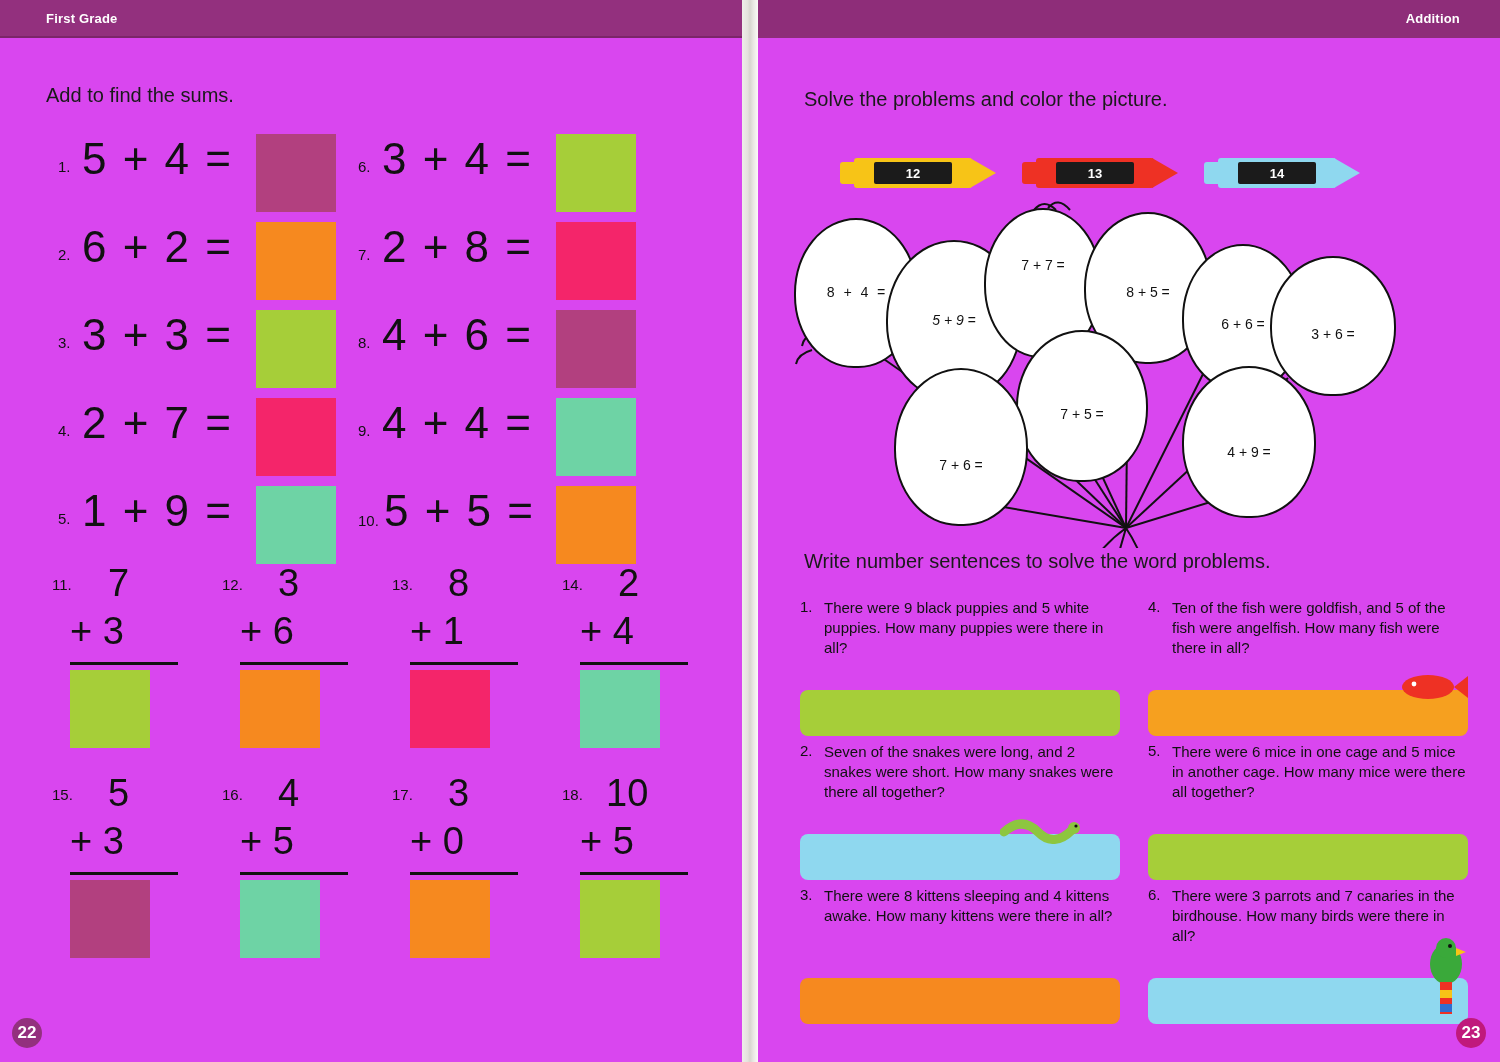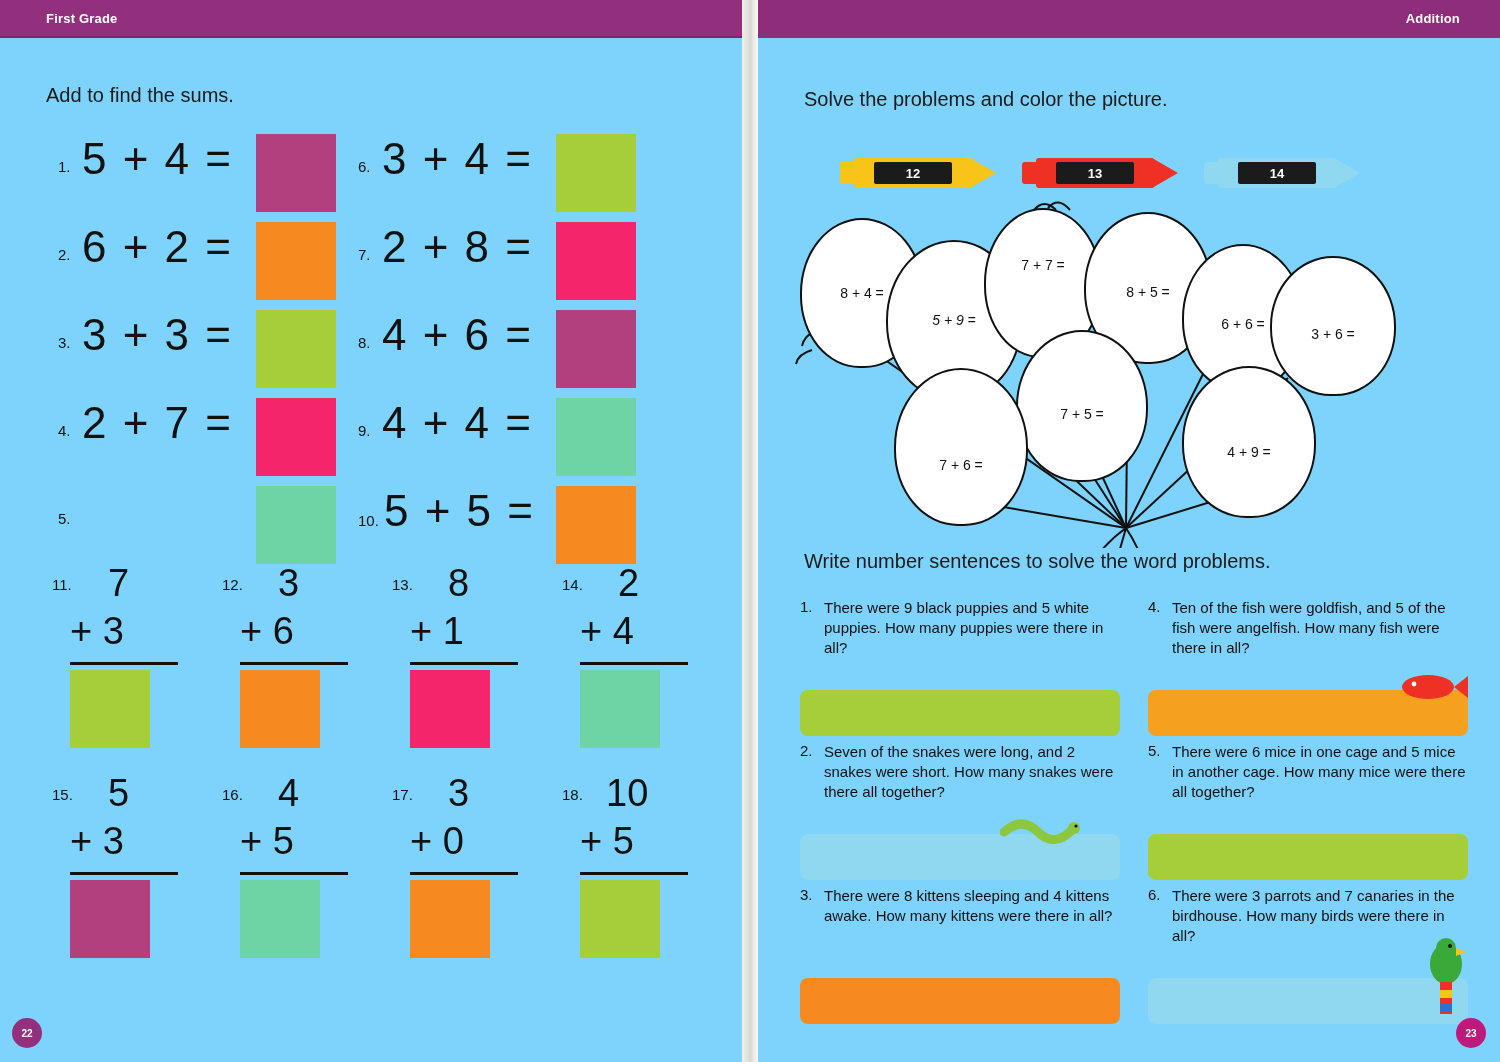--- a/index.html
+++ b/index.html
@@ -6,21 +6,21 @@
   html, body { margin:0; padding:0; }
   body {
     width:1500px; height:1062px;
     background:#ffffff;
     font-family:"Liberation Sans", sans-serif;
     position:relative;
     overflow:hidden;
   }
   .page {
     position:absolute; top:0; left:0; width:1500px; height:1062px;
-    background:#7dd3fc;
+    background:#d946ef;
   }
   
   .spine {
     position:absolute; top:0; left:742px; width:16px; height:1062px;
     background:linear-gradient(to right,#efeeea 0%,#e4e2dd 35%,#d8d6d0 50%,#e9e7e2 70%,#fbfaf8 100%);
   }
   
   .hdr {
     position:absolute; top:0; height:38px;
     background:#93307e;
@@ -31,21 +31,21 @@
     position:absolute; top:11px;
     color:#ffffff; font-size:13px; font-weight:bold; letter-spacing:.2px;
   }
   .hdr.left .hdr-label { left:46px; }
   .hdr.right .hdr-label { right:40px; }
 
   
   .pagenum {
     position:absolute; bottom:14px; width:30px; height:30px;
     border-radius:50%; background:#93307e; color:#fff;
-    font-size:10px; font-weight:bold;
+    font-size:17px; font-weight:bold;
     display:flex; align-items:center; justify-content:center;
   }
   .pagenum.left { left:12px; }
   .pagenum.right { right:14px; background:#c0197c; }
 
   
   .left-body { position:absolute; top:38px; left:0; width:744px; height:1024px; }
   .instr {
     position:absolute; font-size:20px; color:#1a1a1a;
   }
@@ -149,20 +149,21 @@
       </div>
 
       <div class="prob-row">
         <span class="prob-num">4.</span>
         <span class="prob-eq">2 + 7 =</span>
         <div class="swatch" style="left:198px; top:-4px; background:#f4256a;"></div>
       </div>
 
       <div class="prob-row">
         <span class="prob-num">5.</span>
+        <span class="prob-eq">1 + 9 =</span>
         <div class="swatch" style="left:198px; top:-4px; background:#6ed3a5;"></div>
       </div>
     </div>
 
     <div class="prob-col" style="top:100px; left:358px; width:290px;">
 
       <div class="prob-row">
         <span class="prob-num">6.</span>
         <span class="prob-eq">3 + 4 =</span>
         <div class="swatch" style="left:198px; top:-4px; background:#a6ce39;"></div>
@@ -288,21 +289,21 @@
           <line x1="300" y1="252" x2="350" y2="330"></line>
           <line x1="175" y1="300" x2="350" y2="330"></line>
           <line x1="480" y1="290" x2="350" y2="330"></line>
           <path d="M350 330 q-14 10 -26 24 M350 330 q-4 14 -8 28 M350 330 q8 12 14 26"></path>
           <path d="M40 132 q-12 6 -14 16 M36 152 q-14 4 -16 14"></path>
           <path d="M258 12 q10 -12 22 0 M272 10 q10 -12 22 2"></path>
           <path d="M540 148 q14 -10 22 2 M556 150 q14 -8 22 4"></path>
         </g>
       </svg>
 
-      <div class="balloon" style="left:24px; top:20px; width:124px; height:150px;">
+      <div class="balloon" style="left:18px; top:20px; width:124px; height:150px;font-family:Liberation Mono, monospace;">
         <span>8 + 4 =</span>
       </div>
       <div class="balloon" style="left:110px; top:42px; width:136px; height:160px;font-style:italic;">
         <span>5 + 9 =</span>
       </div>
       <div class="balloon" style="left:208px; top:10px; width:118px; height:150px;">
         <span style="position:relative; top:-18px;">7 + 7 =</span>
       </div>
       <div class="balloon" style="left:308px; top:14px; width:128px; height:152px;">
         <span style="position:relative; top:-12px;margin-top:32px;">8 + 5 =</span>

